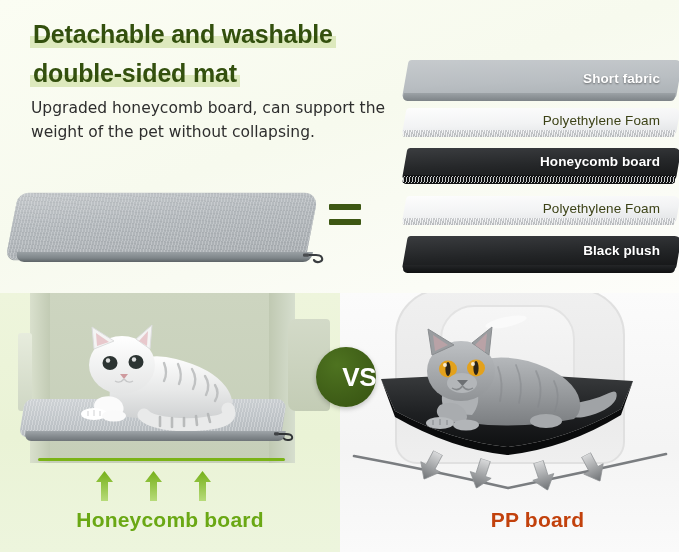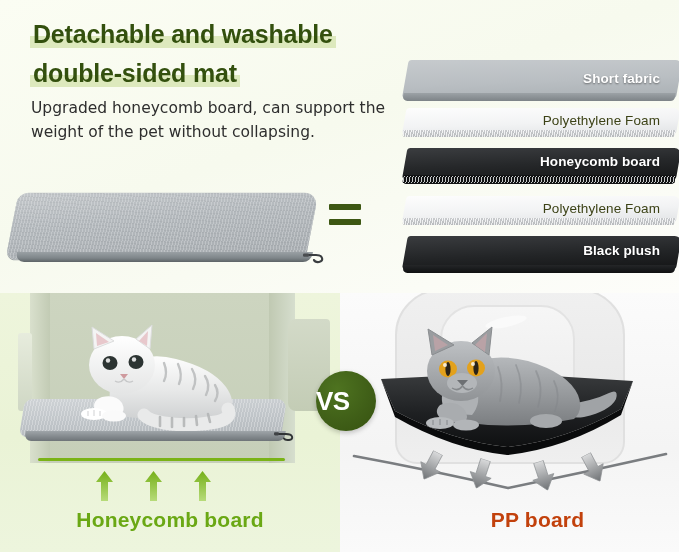--- a/index.html
+++ b/index.html
@@ -246,24 +246,24 @@
   #da3{ left:190px; top:168px; transform:rotate(-18deg); }
   #da4{ left:240px; top:160px; transform:rotate(-28deg); }
 
   #label-pp{
     position:absolute; left:340px; top:508px; width:395px; text-align:center;
     font-size:21px; font-weight:bold; color:#c2410c; letter-spacing:0.2px;
   }
 
   
   #vs-badge{
-    position:absolute; left:316px; top:371px; width:60px; height:60px;
+    position:absolute; left:316px; top:347px; width:60px; height:60px;
     border-radius:50%;
     background:radial-gradient(circle at 35% 30%, #4e7320 0%, #3f5e17 60%, #36520f 100%);
-    display:flex; align-items:center; justify-content:flex-start;
+    display:flex; align-items:center; justify-content:flex-end;
     box-shadow:0 2px 5px rgba(0,0,0,.22);
     z-index:30;
   }
   #vs-badge span{
     color:#ffffff; font-size:26px; font-weight:bold; letter-spacing:-0.5px;
   }
 </style>
 </head>
 <body>
 

